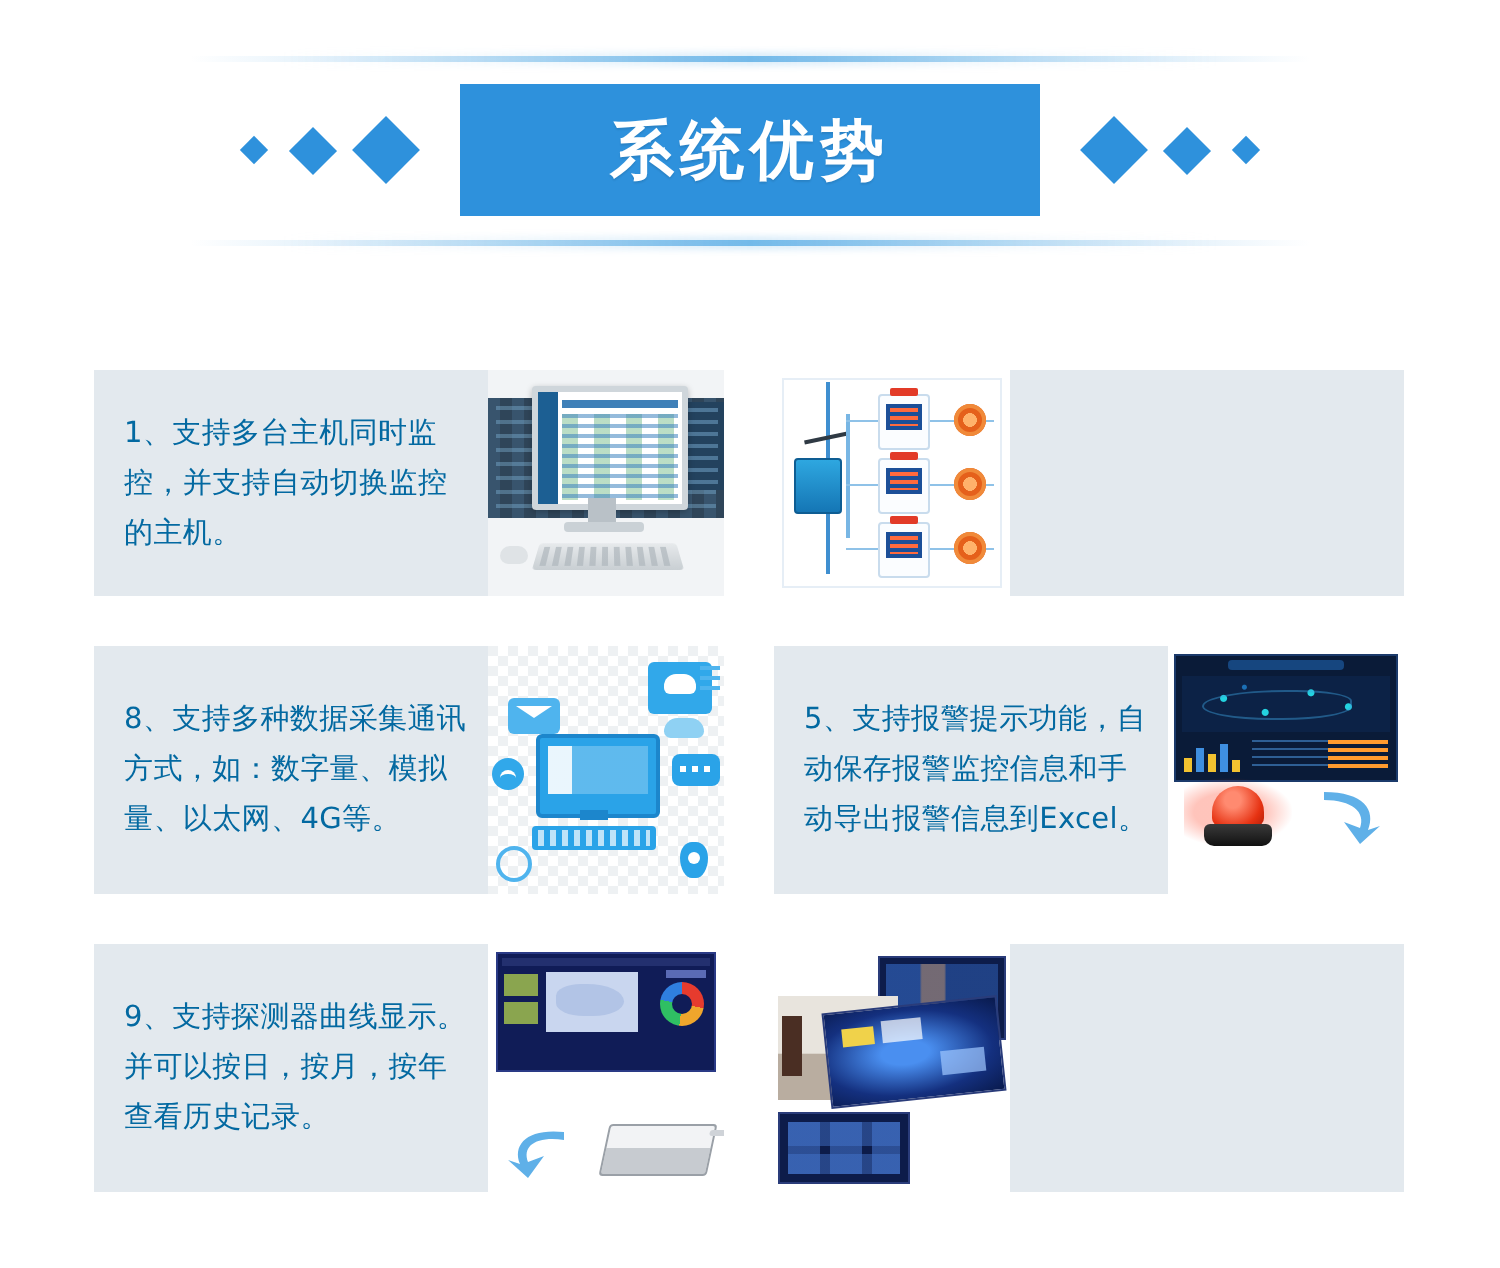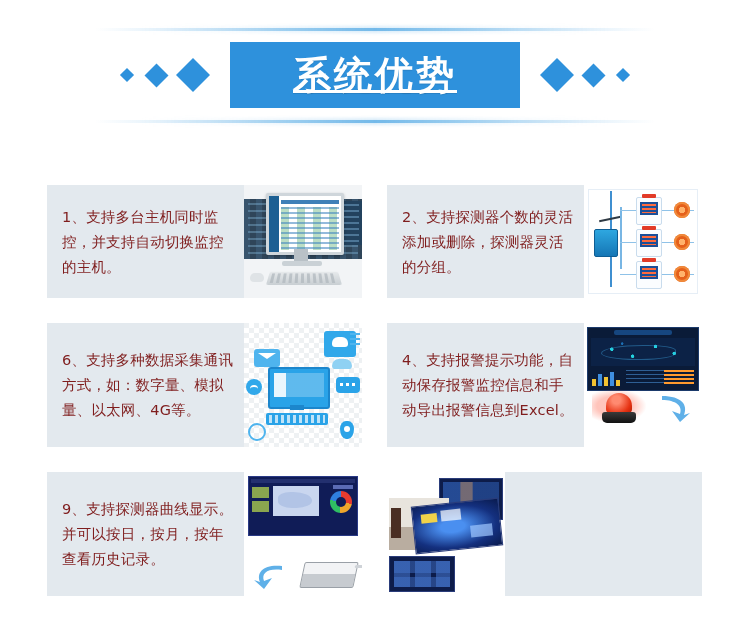--- a/index.html
+++ b/index.html
@@ -82,26 +82,25 @@
     width: 290px;
     height: 66px;
     background: #2e91dc;
     display: flex;
     align-items: center;
     justify-content: center;
     flex: 0 0 auto;
   }
   .banner-title {
     color: #ffffff;
-    font-size: 38px;
+    font-size: 32px;
     font-weight: bold;
     letter-spacing: 3px;
     line-height: 1;
     text-shadow: 0 1px 1px rgba(0,0,0,0.10);
-    text-decoration: underline;
   }
 
   
   .grid {
     position: absolute;
     top: 185px;
     left: 47px;
     width: 656px;
     display: flex;
     flex-wrap: wrap;
@@ -112,21 +111,21 @@
     height: 113px;
     background: #e3e9ee;
     display: flex;
     align-items: stretch;
     box-sizing: border-box;
     overflow: hidden;
   }
   .card-text {
     flex: 1 1 auto;
     padding: 12px 8px 10px 15px;
-    color: #7f1d1d;
+    color: #0369a1;
     font-size: 14.5px;
     line-height: 25px;
     letter-spacing: 0.2px;
     display: flex;
     align-items: center;
     word-break: break-all;
   }
   .card.tall { height: 124px; }
   .card.tall .card-text { padding-top: 9px; padding-bottom: 9px; }
 
@@ -416,21 +415,20 @@
           <div class="ui"></div>
         </div>
       <div class="stand"></div>
       <div class="base"></div>
       <div class="kbd"></div>
       <div class="mouse"></div>
     </div>
   </div>
 
   <div class="card">
-    <div class="card-text">2、支持探测器个数的灵活添加或删除，探测器灵活的分组。</div>
     <div class="card-media m2">
       <div class="frame"></div>
       <div class="trunk"></div>
       <div class="gateway"></div>
       <div class="bus"></div>
       <div class="wire w1"></div>
         <div class="wire w2"></div>
         <div class="wire w3"></div>
       <div class="wire w4"></div>
         <div class="wire w5"></div>
@@ -447,38 +445,38 @@
           <span class="cap"></span>
           <span class="lcd"></span>
         </div>
       <div class="sensor s1"></div>
       <div class="sensor s2"></div>
       <div class="sensor s3"></div>
     </div>
   </div>
 
   <div class="card tall">
-    <div class="card-text">6、支持多种数据采集通讯方式，如：数字量、模拟量、以太网、4G等。</div>
+    <div class="card-text">8、支持多种数据采集通讯方式，如：数字量、模拟量、以太网、4G等。</div>
     <div class="card-media m3">
       <div class="cloudbox"></div>
       <div class="lines"></div>
       <div class="mail"></div>
       <div class="cloud2"></div>
       <div class="wifi"></div>
       <div class="chat"></div>
       <div class="mon"></div>
       <div class="monstand"></div>
       <div class="kb"></div>
       <div class="pin"></div>
       <div class="mag"></div>
     </div>
   </div>
 
   <div class="card tall">
-    <div class="card-text">4、支持报警提示功能，自动保存报警监控信息和手动导出报警信息到Excel。</div>
+    <div class="card-text">5、支持报警提示功能，自动保存报警监控信息和手动导出报警信息到Excel。</div>
     <div class="card-media m4">
       <div class="dash">
         <div class="hdr"></div>
         <div class="map"></div>
         <div class="bars">
             <i></i>
             <i></i>
             <i></i>
             <i></i>
             <i></i>

